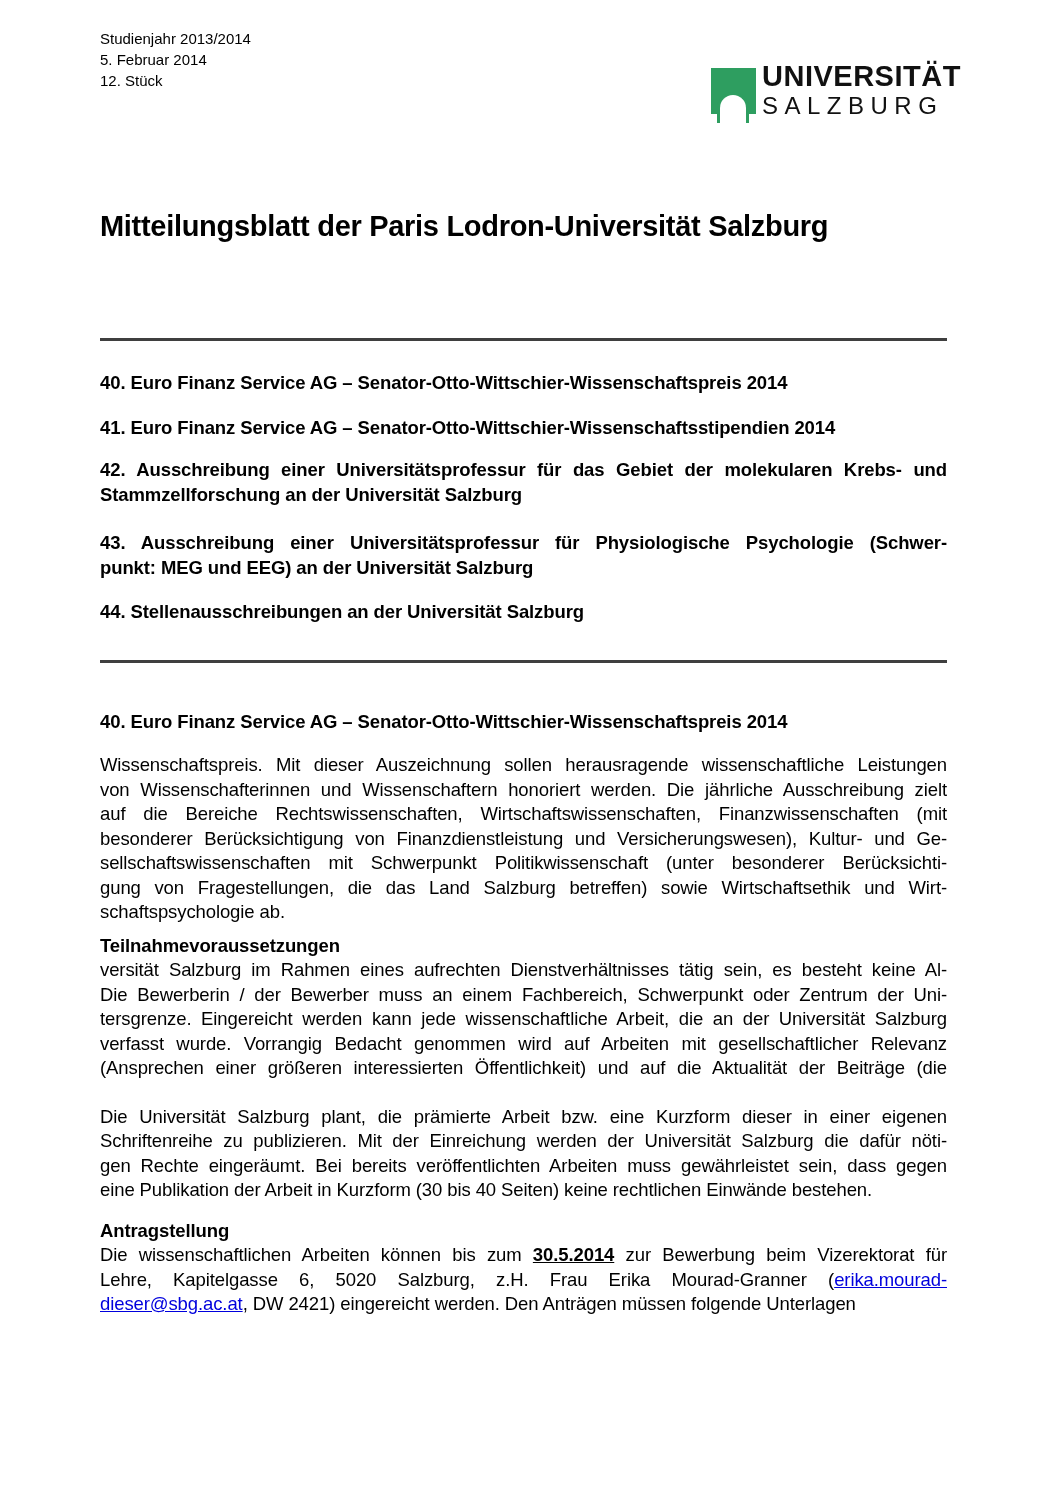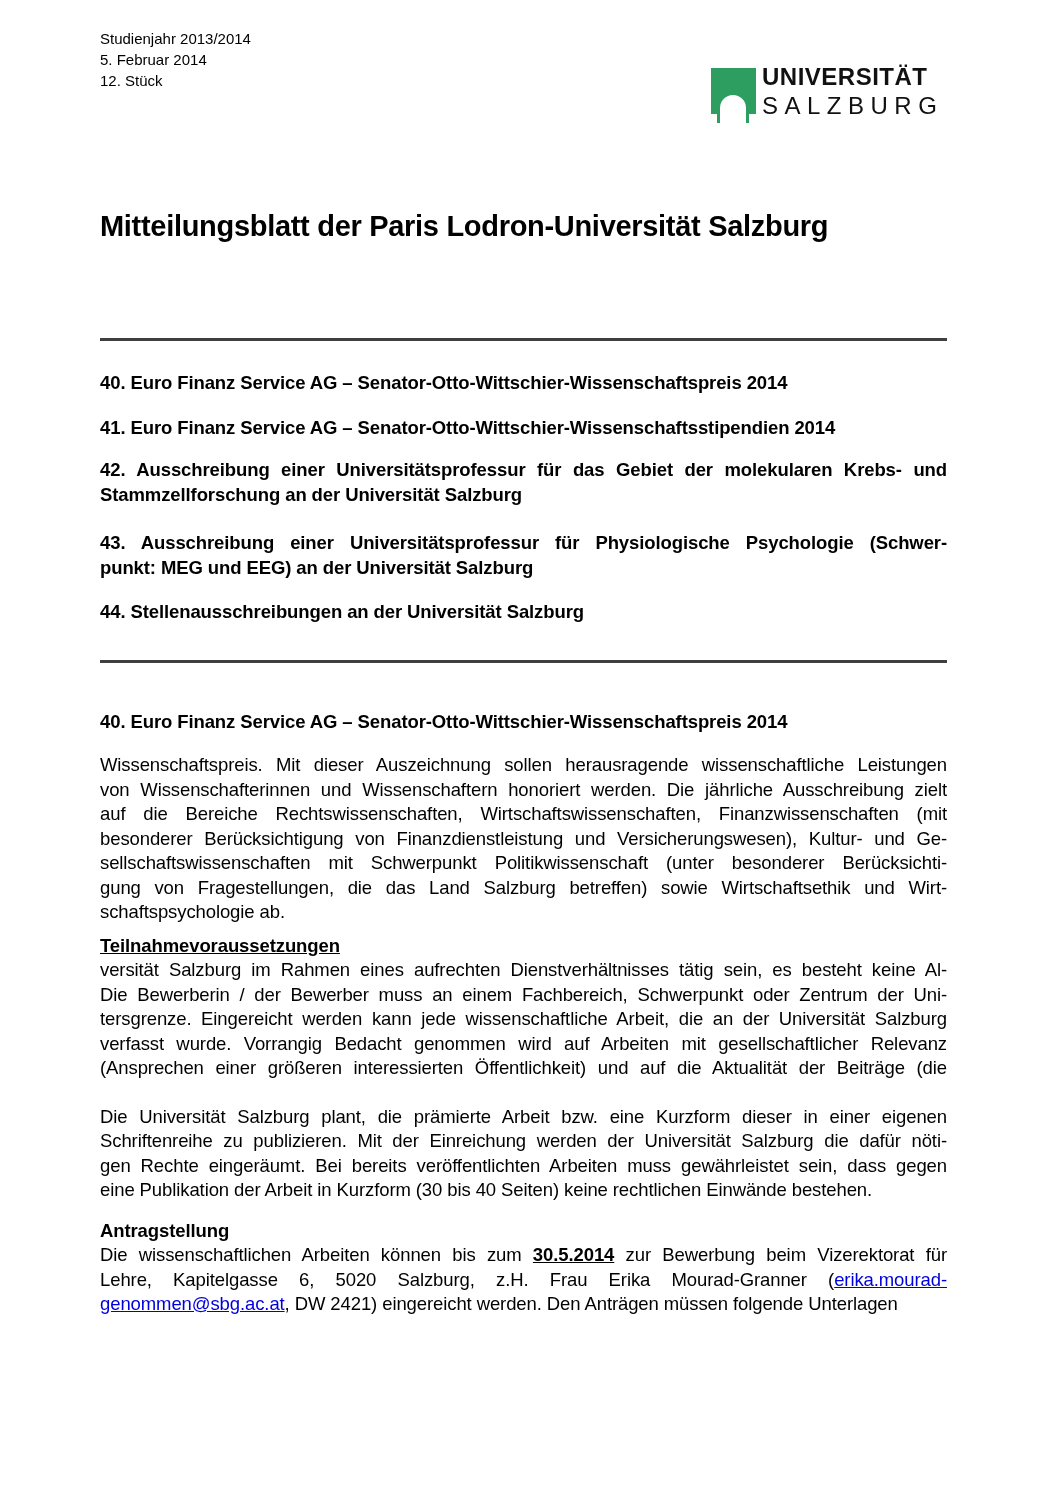--- a/index.html
+++ b/index.html
@@ -30,21 +30,21 @@
   }
   .logo-arch {
     position: absolute; left: 6px; top: 24px;
     width: 26px; height: 28px;
     background: #fff;
     border: 3px solid var(--green, #2e9e60);
     border-bottom: none;
     border-radius: 16px 16px 0 0;
   }
   .logo-text { position: absolute; left: 51px; top: 0; white-space: nowrap; color: #111; }
-  .logo-line1 { font-weight: bold; font-size: 24px; line-height: 29px; letter-spacing: 0.5px; }
+  .logo-line1 { font-weight: bold; font-size: 29px; line-height: 29px; letter-spacing: 0.5px; }
   .logo-line2 { font-weight: normal; font-size: 24px; line-height: 29px; letter-spacing: 6.5px; }
 
   
   .doc-title {
     position: absolute; left: 100px; top: 190px;
     font-size: 29px; font-weight: bold; line-height: 34px;
     letter-spacing: -0.3px;
     white-space: nowrap;
   }
 
@@ -65,21 +65,21 @@
   .toc-item-4 { margin-top: 24px; }
   .toc-item-5 { margin-top: 20px; }
 
   .section-heading {
     margin: 47px 0 0 0;
     font-size: 18.5px; font-weight: bold; line-height: 24.5px;
   }
   .sub-heading {
     margin: 0; font-size: 18.5px; font-weight: bold; line-height: 24.5px;
   }
-  .sub-heading.mt1 { margin-top: 9px; text-decoration: underline; }
+  .sub-heading.mt1 { margin-top: 9px; }
   .sub-heading.mt2 { margin-top: 16px; }
 
   .para { margin: 0; }
   .para.mt-first { margin-top: 19px; }
   .para.mt-mid { margin-top: 24px; }
 
   
   .tline {
     height: 24.5px;
     text-align: justify;
@@ -166,17 +166,17 @@
         <div class="tline">Die Universität Salzburg plant, die prämierte Arbeit bzw. eine Kurzform dieser in einer eigenen</div>
         <div class="tline">Schriftenreihe zu publizieren. Mit der Einreichung werden der Universität Salzburg die dafür nöti-</div>
         <div class="tline">gen Rechte eingeräumt. Bei bereits veröffentlichten Arbeiten muss gewährleistet sein, dass gegen</div>
         <div class="tline last">eine Publikation der Arbeit in Kurzform (30 bis 40 Seiten) keine rechtlichen Einwände bestehen.</div>
       </div>
 
     <h3 class="sub-heading mt2">Antragstellung</h3>
     <div class="para">
         <div class="tline"><span>Die wissenschaftlichen Arbeiten können bis zum </span><span class="seg-bold-underline">30.5.2014</span><span> zur Bewerbung beim Vizerektorat für</span></div>
         <div class="tline"><span>Lehre, Kapitelgasse 6, 5020 Salzburg, z.H. Frau Erika Mourad-Granner (</span><span class="seg-link">erika.mourad-</span></div>
-        <div class="tline last"><span class="seg-link">genommen@sbg.ac.at</span><span>, DW 2421) eingereicht werden. Den Anträgen müssen folgende Unterlagen</span></div>
+        <div class="tline last"><span class="seg-link">dieser@sbg.ac.at</span><span>, DW 2421) eingereicht werden. Den Anträgen müssen folgende Unterlagen</span></div>
       </div>
   </div>
 
 </div>
 
 </body></html>

